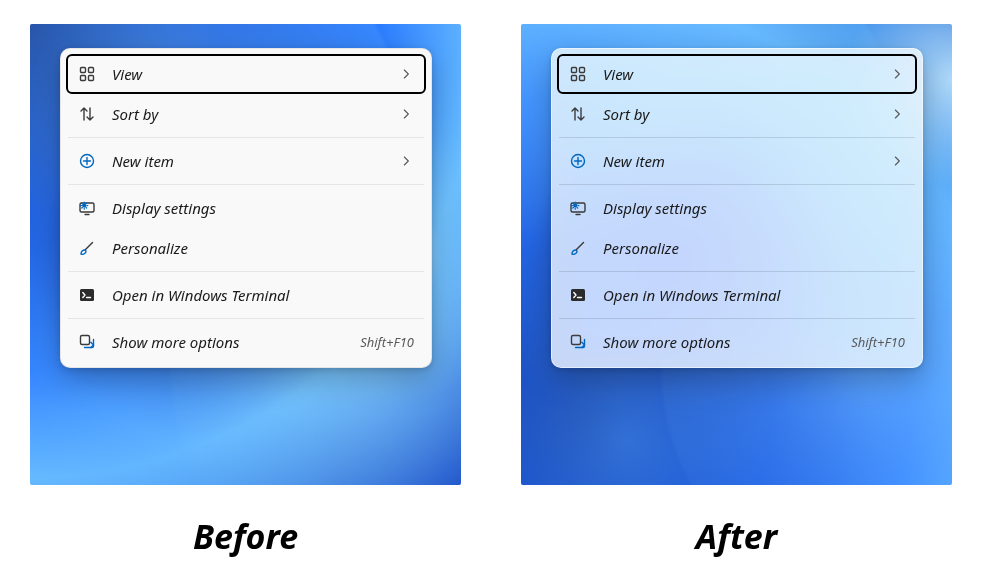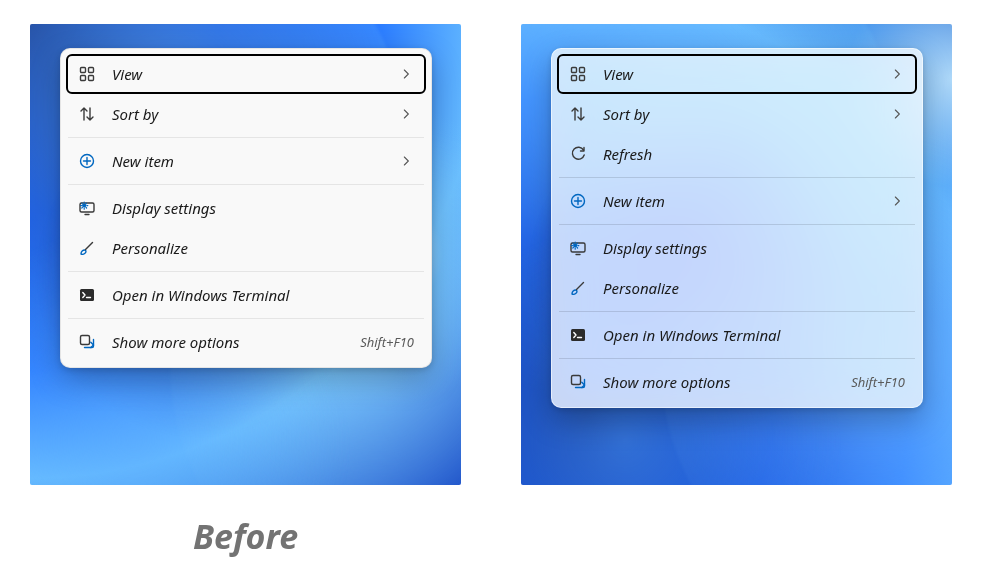--- a/index.html
+++ b/index.html
@@ -121,21 +121,21 @@
     height: 1px;
     margin: 3px 2px;
     background: rgba(0,0,0,0.08);
   }
   .acrylic .separator { background: rgba(0,0,0,0.12); }
 
   .caption {
     font-size: 34px;
     font-weight: 700;
     margin-top: 28px;
-    color: #737373;
+    color: #000000;
     font-family: "Segoe UI", system-ui, sans-serif;
   }
 
   
   .stk { stroke:#3a3a3a; stroke-width:1.4; fill:none; stroke-linecap:round; stroke-linejoin:round; }
   .blue { stroke:#0067c0; }
 </style>
 </head>
 <body>
 
@@ -301,28 +301,20 @@
                 <use href="#ic-sort"></use>
               </svg>
             </span>
             <span class="label">Sort by</span>
             <span class="chevron">
               <svg viewBox="0 0 18 18" width="12" height="12">
                 <use href="#ic-chev"></use>
               </svg>
             </span>
           </div>
-          <div class="menu-item">
-            <span class="icon">
-              <svg viewBox="0 0 18 18">
-                <use href="#ic-refresh"></use>
-              </svg>
-            </span>
-            <span class="label">Refresh</span>
-          </div>
           <div class="separator"></div>
           <div class="menu-item">
             <span class="icon">
               <svg viewBox="0 0 18 18">
                 <use href="#ic-add"></use>
               </svg>
             </span>
             <span class="label">New item</span>
             <span class="chevron">
               <svg viewBox="0 0 18 18" width="12" height="12">
@@ -361,14 +353,15 @@
             <span class="icon">
               <svg viewBox="0 0 18 18">
                 <use href="#ic-more"></use>
               </svg>
             </span>
             <span class="label">Show more options</span>
             <span class="shortcut">Shift+F10</span>
           </div>
         </div>
     </div>
+    <div class="caption">After</div>
   </div>
 </div>
 
 </body></html>

